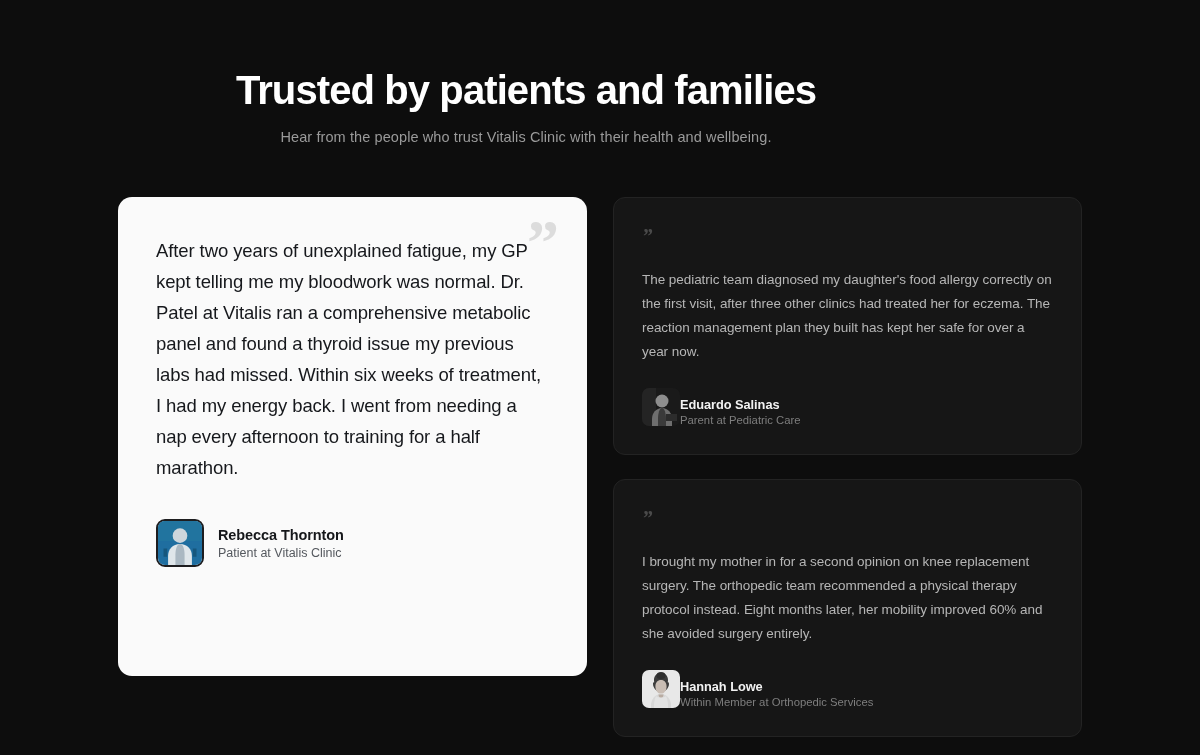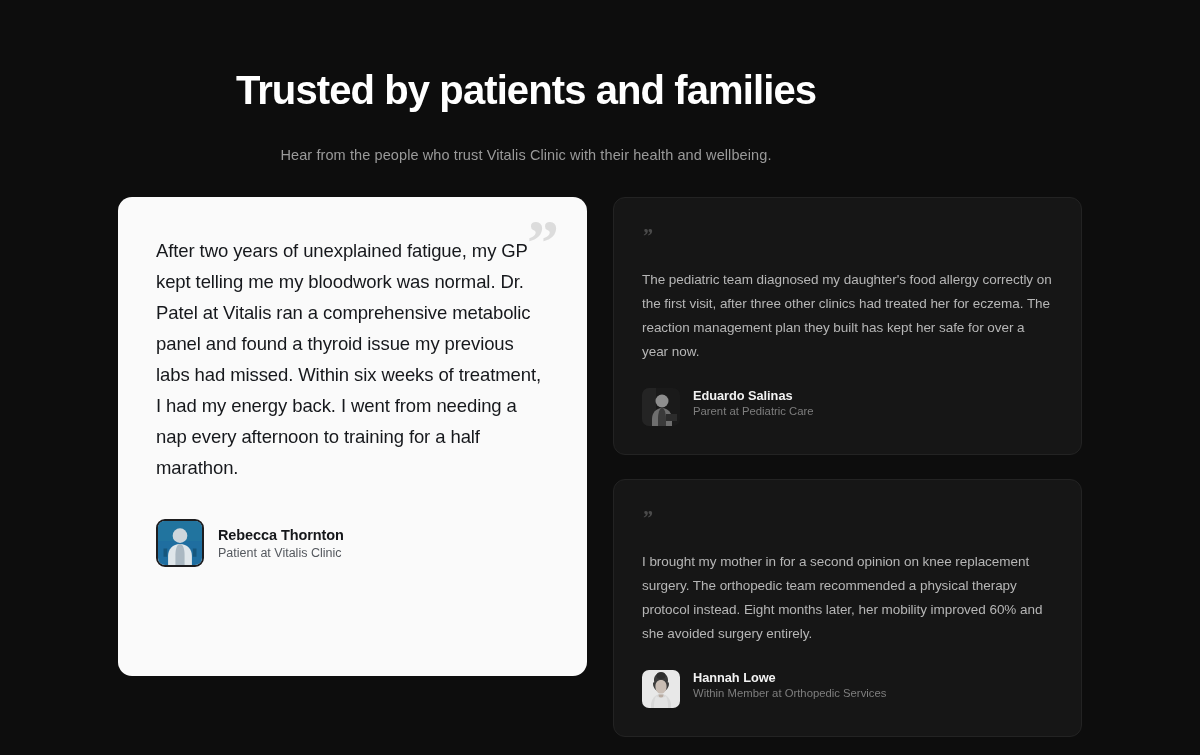--- a/index.html
+++ b/index.html
@@ -30,21 +30,21 @@
 
   .headline {
     color: #ffffff;
     font-size: 40px;
     font-weight: bold;
     letter-spacing: -0.9px;
     line-height: 1.12;
   }
 
   .subhead {
-    margin-top: 34px;
+    margin-top: 16px;
     color: #9a9a9a;
     font-size: 14.5px;
     font-weight: normal;
     letter-spacing: 0.1px;
   }
 
   
   .cards {
     position: absolute;
     top: 197px;
@@ -152,22 +152,21 @@
     color: #b6b6b6;
     font-size: 13.5px;
     line-height: 24px;
     letter-spacing: -0.05px;
   }
 
   .author-side {
     margin-top: auto;
     padding-top: 24px;
     display: flex;
-    align-items: flex-start;
-    gap: 13px;
+    align-items: flex-end;
   }
 
   .avatar-sm {
     width: 38px;
     height: 38px;
     border-radius: 7px;
     overflow: hidden;
     flex: none;
   }
 

